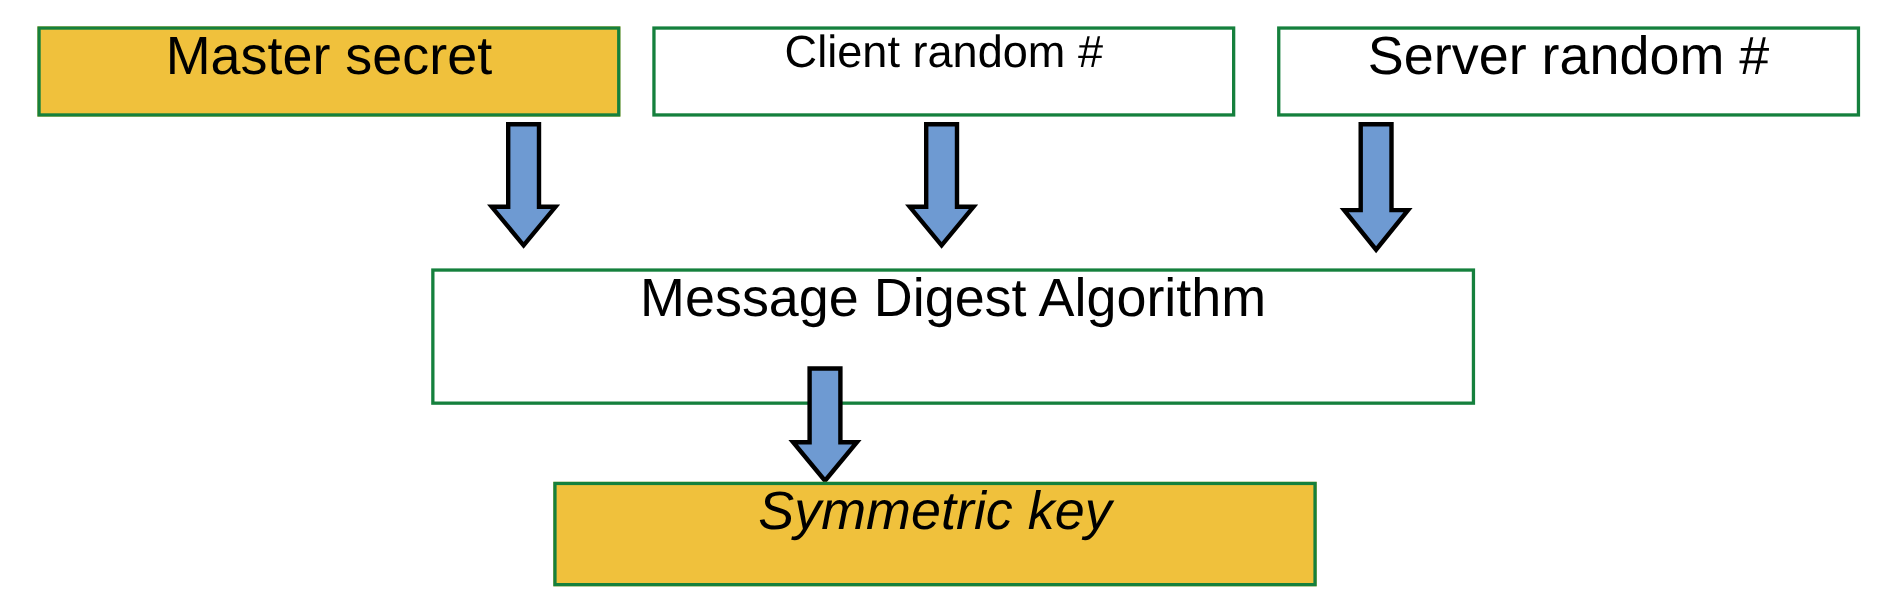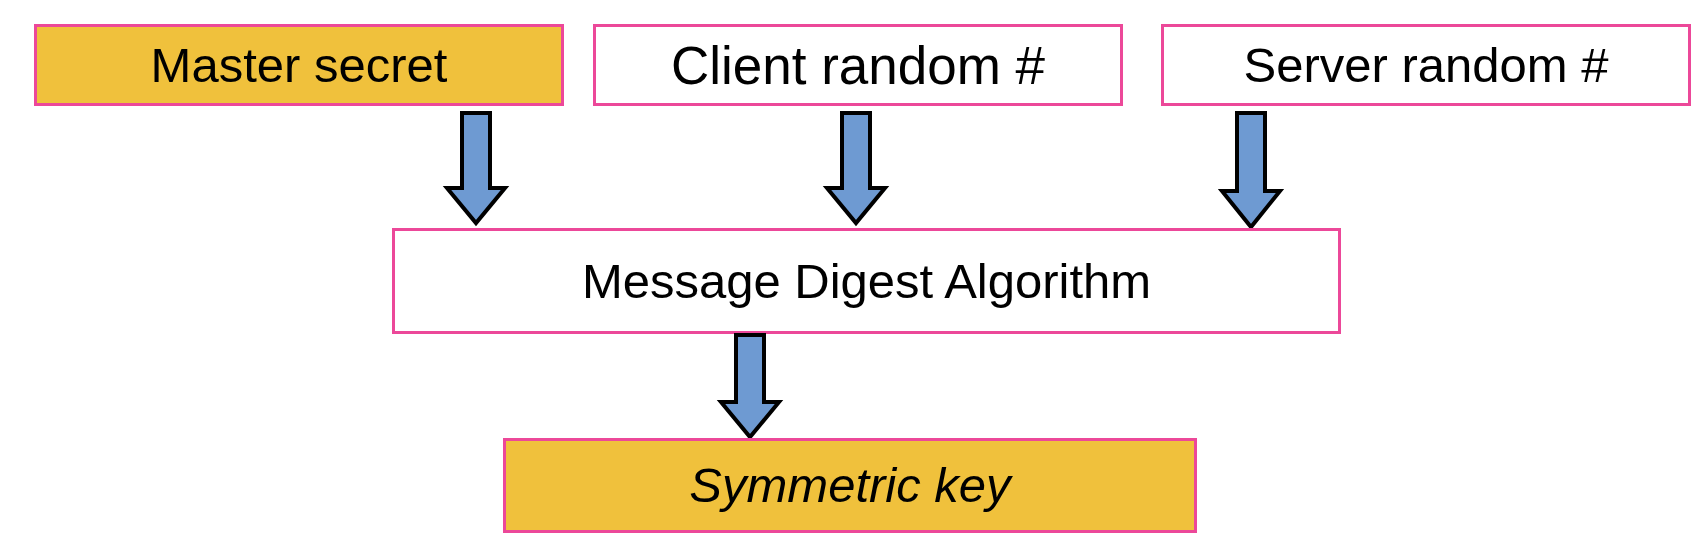--- a/index.html
+++ b/index.html
@@ -11,49 +11,48 @@
     position: relative;
     width: 1706px;
     height: 558px;
     background: #ffffff;
     overflow: hidden;
     font-family: "Liberation Sans", sans-serif;
   }
   .node {
     position: absolute;
     box-sizing: border-box;
-    border: 3px solid #ec4899;
+    border: 3px solid #15803d;
     display: flex;
-    align-items: center;
     justify-content: center;
     color: #000000;
     font-family: "Liberation Sans", sans-serif;
     font-weight: 400;
     line-height: 1;
     white-space: nowrap;
     letter-spacing: 0px;
   }
   .node-fill-gold { background: #F0C13C; }
   .node-fill-white { background: #FFFFFF; }
 
   
   #box-master-secret {
     left: 34px; top: 24px; width: 530px; height: 82px;
     font-size: 49px;
   }
   #box-client-random {
     left: 593px; top: 24px; width: 530px; height: 82px;
-    font-size: 53px;
+    font-size: 41px;
   }
   #box-server-random {
     left: 1161px; top: 24px; width: 530px; height: 82px;
     font-size: 49px;
   }
   #box-message-digest {
-    left: 392px; top: 228px; width: 949px; height: 106px;
+    left: 392px; top: 244px; width: 949px; height: 124px;
     font-size: 49px;
   }
   #box-symmetric-key {
     left: 503px; top: 438px; width: 694px; height: 95px;
     font-size: 49px;
     font-style: italic;
   }
 
   
   .arrow {

